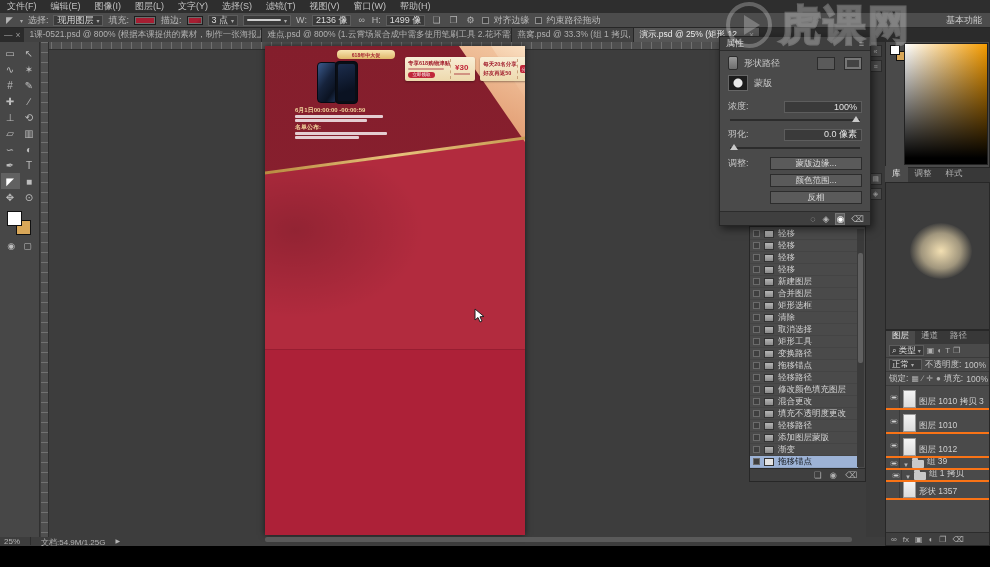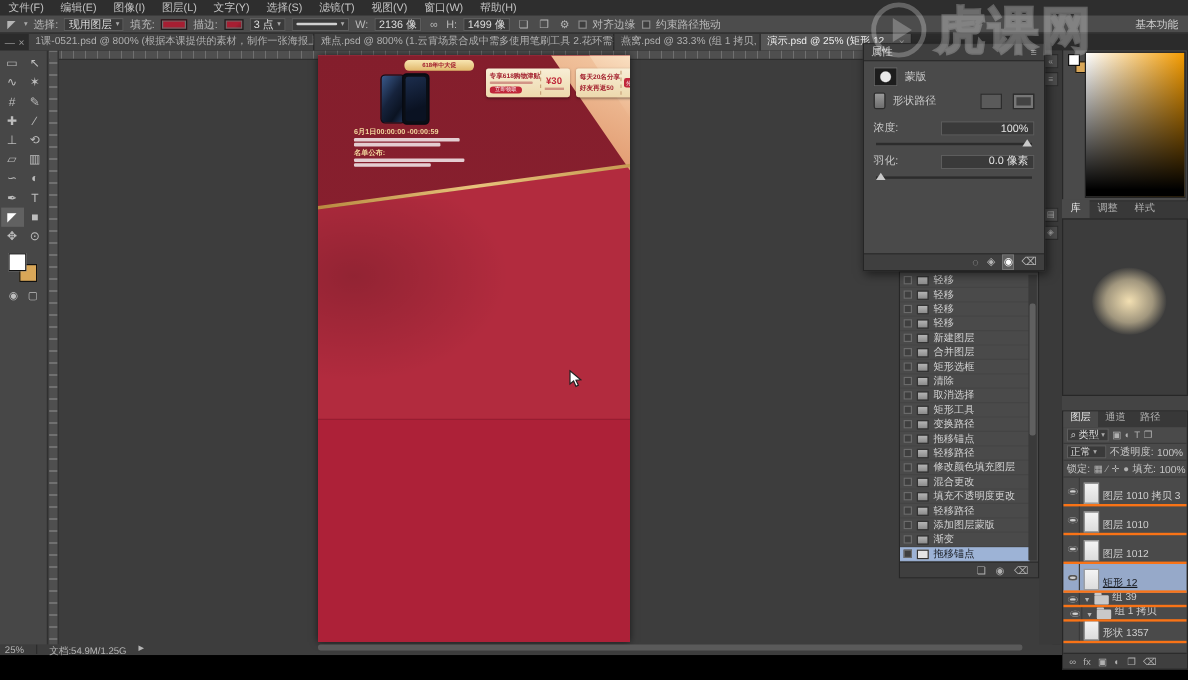--- a/index.html
+++ b/index.html
@@ -171,21 +171,21 @@
      background:linear-gradient(180deg,rgba(0,0,0,0),#000 95%),linear-gradient(90deg,#ffffff,#f59c00)}
   .cp-tabs{position:absolute;left:0;top:130px;width:105px;height:14px;background:#383838;
            display:flex;align-items:flex-end;font-size:8.5px}
   .cp-tab{padding:2px 7px;color:#b0b0b0}
   .cp-tab.active{background:#4a4a4a;color:#e6e6e6}
   .blobpanel{position:absolute;left:0;top:144px;width:105px;height:148px;background:#3c3c3c;border:1px solid #272727}
   .blob{position:absolute;left:24px;top:40px;width:62px;height:56px;border-radius:50%;
         background:radial-gradient(ellipse at center,#f2dfb2 0%,rgba(242,223,178,.55) 45%,transparent 72%)}
 
   
-  .layers{position:absolute;left:0;top:304px;width:105px;height:216px;background:#4a4a4a;
+  .layers{position:absolute;left:0;top:292px;width:105px;height:216px;background:#4a4a4a;
           border:1px solid #272727;overflow:hidden;font-size:8.5px}
   .ly-tabs{height:13px;background:#383838;display:flex;align-items:flex-end}
   .ly-tab{padding:2px 6px;color:#b0b0b0}
   .ly-tab.active{background:#4a4a4a;color:#e8e8e8}
   .ly-row{height:14px;display:flex;align-items:center;gap:3px;padding:0 3px;border-bottom:1px solid #3a3a3a;
           white-space:nowrap;overflow:hidden;color:#c6c6c6}
   .ly-field{background:#3a3a3a;border:1px solid #5d5d5d;height:11px;display:flex;align-items:center;
             padding:0 2px;gap:2px;color:#ddd;white-space:nowrap}
   .licon{color:#b0b0b0;font-size:8px}
   .layer-list{height:147px;overflow:hidden}
@@ -480,43 +480,51 @@
   <svg class="cursor" width="11" height="16" viewBox="0 0 11 16">
     <path d="M1,1 L1,12 L4,9.5 L6,14 L8,13 L6,8.8 L10,8.5 Z" fill="#fff" stroke="#222" stroke-width="1"></path>
   </svg>
 
   <div class="props">
     <div class="props-header">
       <span>属性</span>
       <span class="pmenu">≡</span>
     </div>
     <div class="prow">
-      <span class="mask-chip"></span>
-      <span>蒙版</span>
-    </div>
-    <div class="prow">
       <span class="sp-ic"></span>
       <span>形状路径</span>
       <span class="mini-btn" style="margin-left:auto"></span>
       <span class="mini-btn alt"></span>
     </div>
+    <div class="prow">
+      <span class="mask-chip"></span>
+      <span>蒙版</span>
+    </div>
     <div class="prow" style="padding-top:9px">
       <span>浓度:</span>
       <span class="val-field">100%</span>
     </div>
     <div class="slider">
         <span class="sl-thumb" style="right:0"></span>
       </div>
     <div class="prow" style="padding-top:7px">
       <span>羽化:</span>
       <span class="val-field">0.0 像素</span>
     </div>
     <div class="slider">
         <span class="sl-thumb" style="left:0"></span>
       </div>
+    <div class="prow" style="padding-top:8px;align-items:flex-start">
+      <span>调整:</span>
+      <span class="adj-col">
+        <span class="adj-btn">蒙版边缘...</span>
+        <span class="adj-btn">颜色范围...</span>
+        <span class="adj-btn">反相</span>
+      </span>
+    </div>
     <div class="props-footer">
       <span class="pf-ic">◌</span>
       <span class="pf-ic">◈</span>
       <span class="pf-ic active">◉</span>
       <span class="pf-ic">⌫</span>
     </div>
   </div>
 
   <div class="history">
     <div class="hist-list">
@@ -739,28 +747,20 @@
 
           <div class="layer-row">
             <span class="eye">
               <span class="eye-dot"></span>
             </span>
 
             <span class="thumb"></span>
             <span class="lname">图层 1012</span>
           </div>
 
-          <div class="layer-row selected">
-            <span class="eye">
-              <span class="eye-dot"></span>
-            </span>
-
-            <span class="thumb"></span>
-            <span class="lname">矩形 12</span>
-          </div>
 
           <div class="layer-row group">
             <span class="eye">
               <span class="eye-dot"></span>
             </span>
             <span class="expander">▼</span>
             <span class="folder"></span>
 
             <span class="lname">组 39</span>
           </div>

